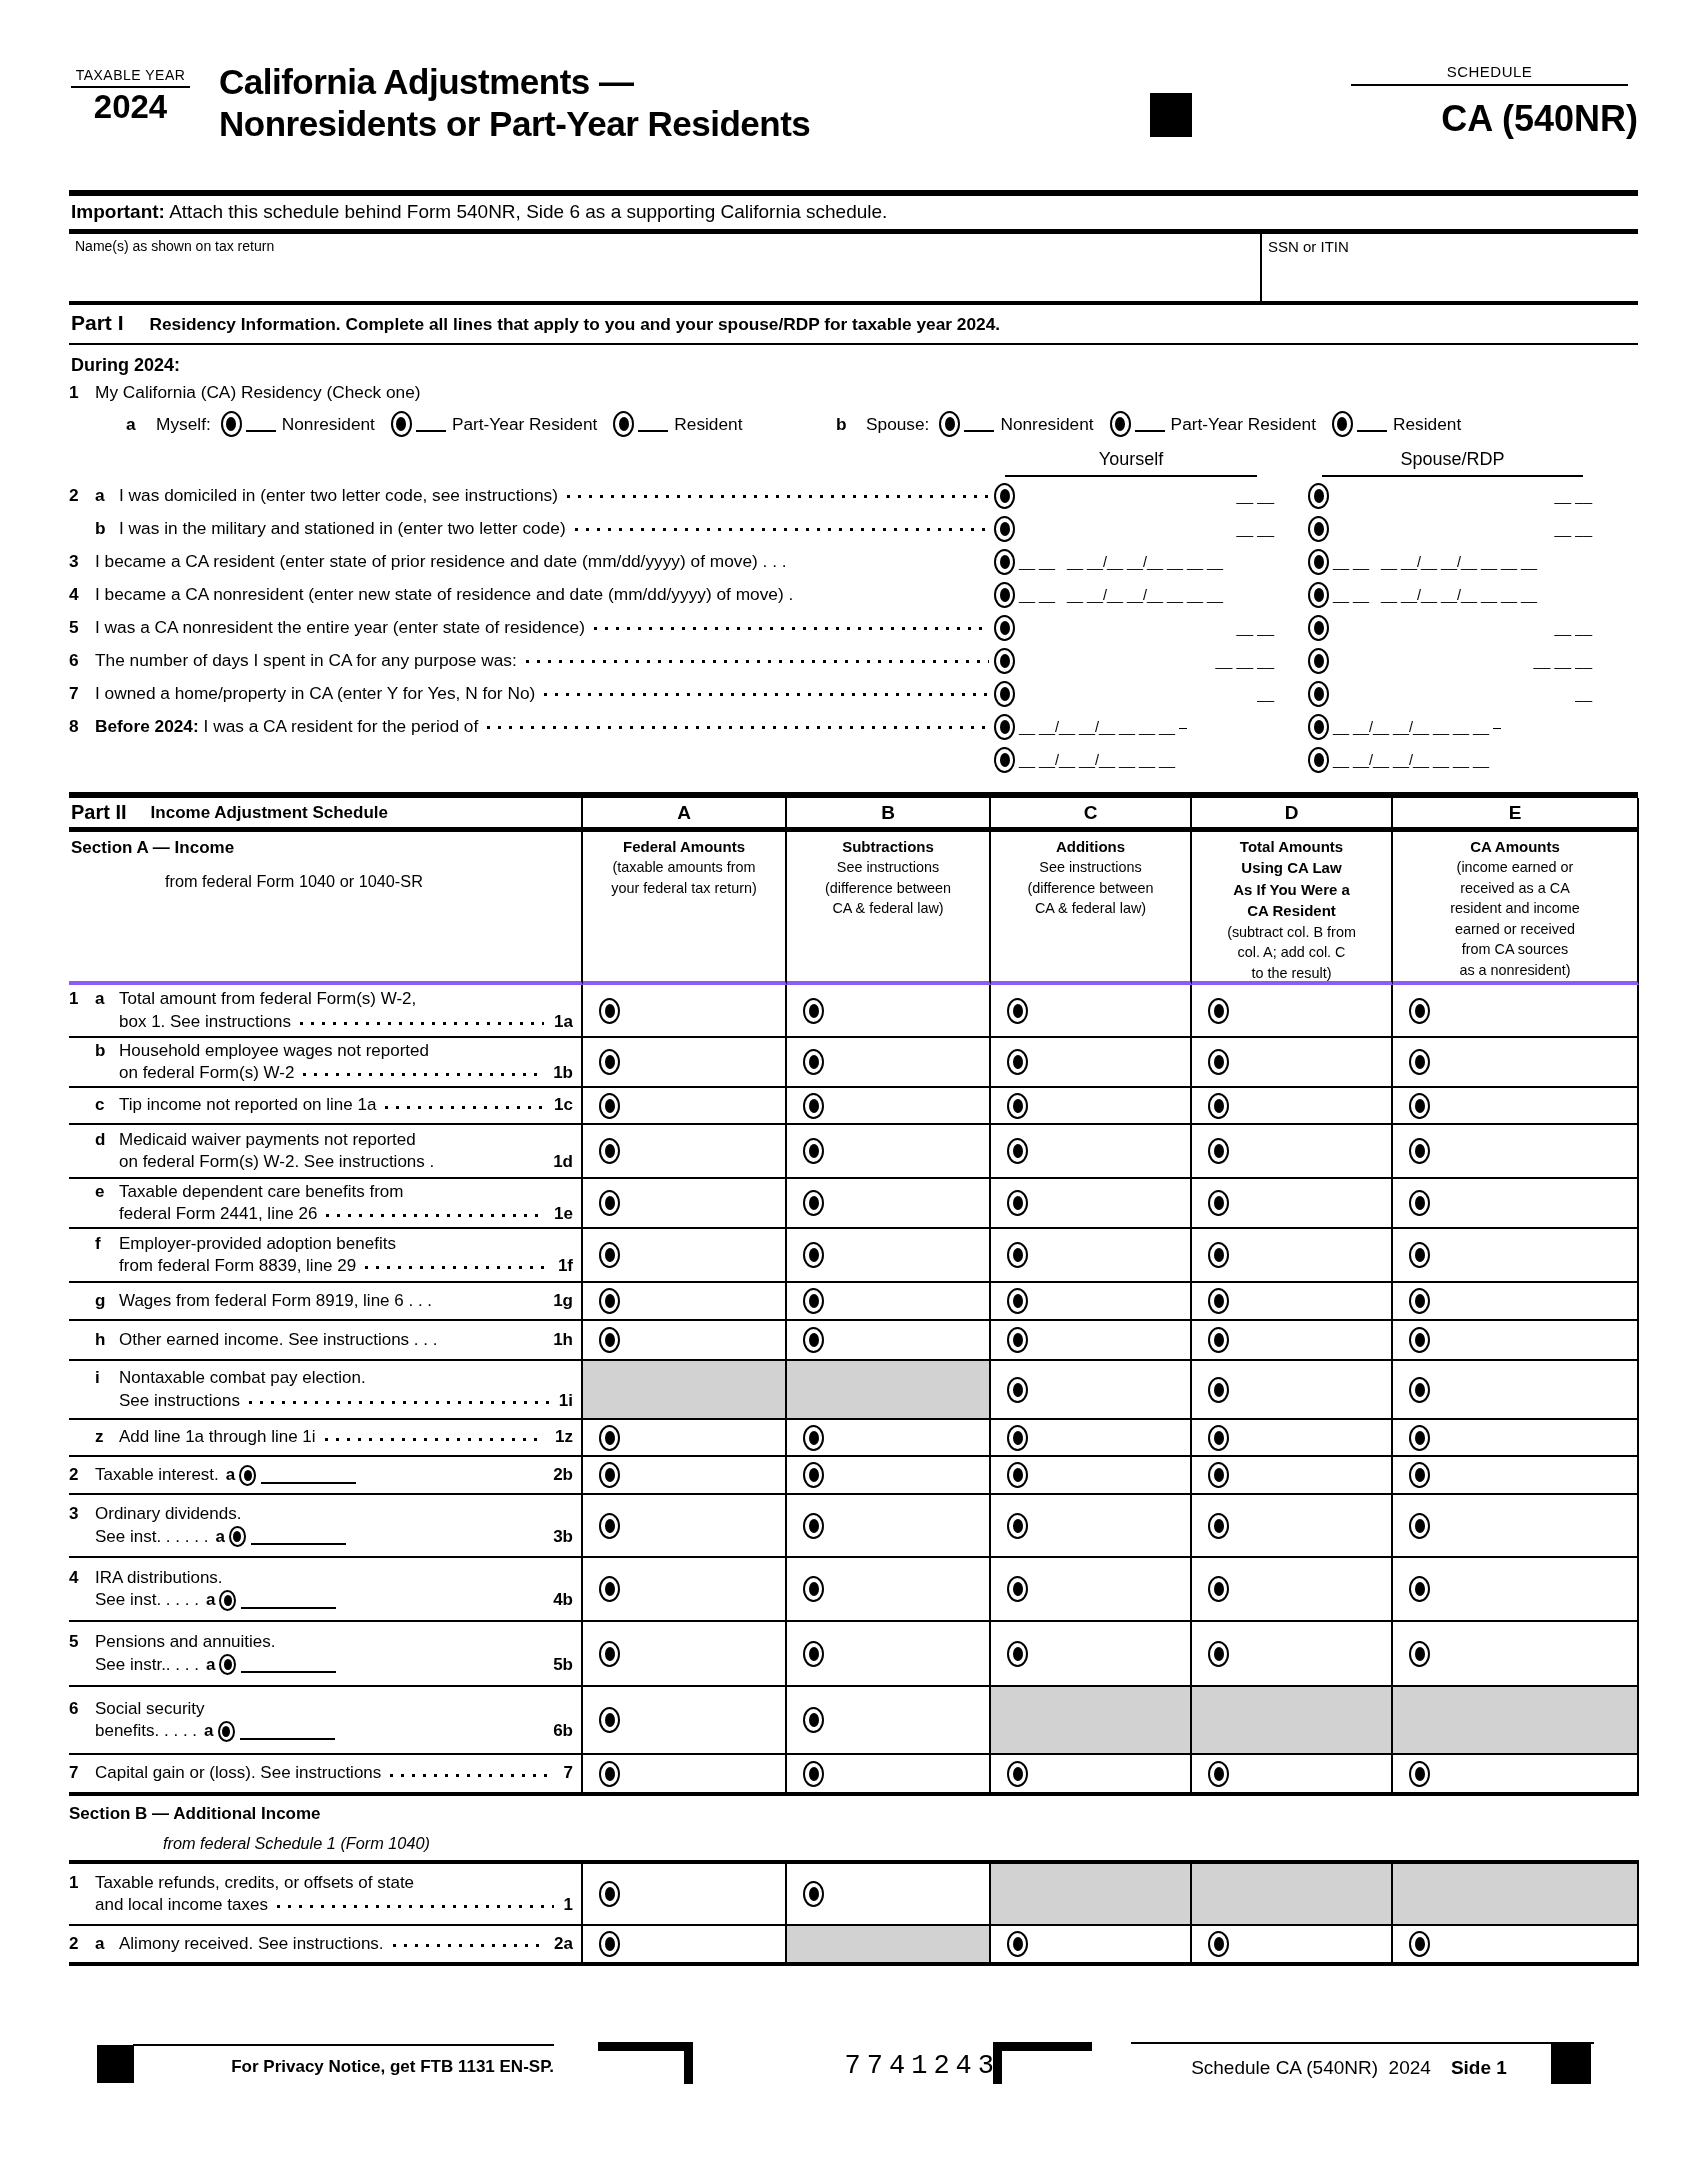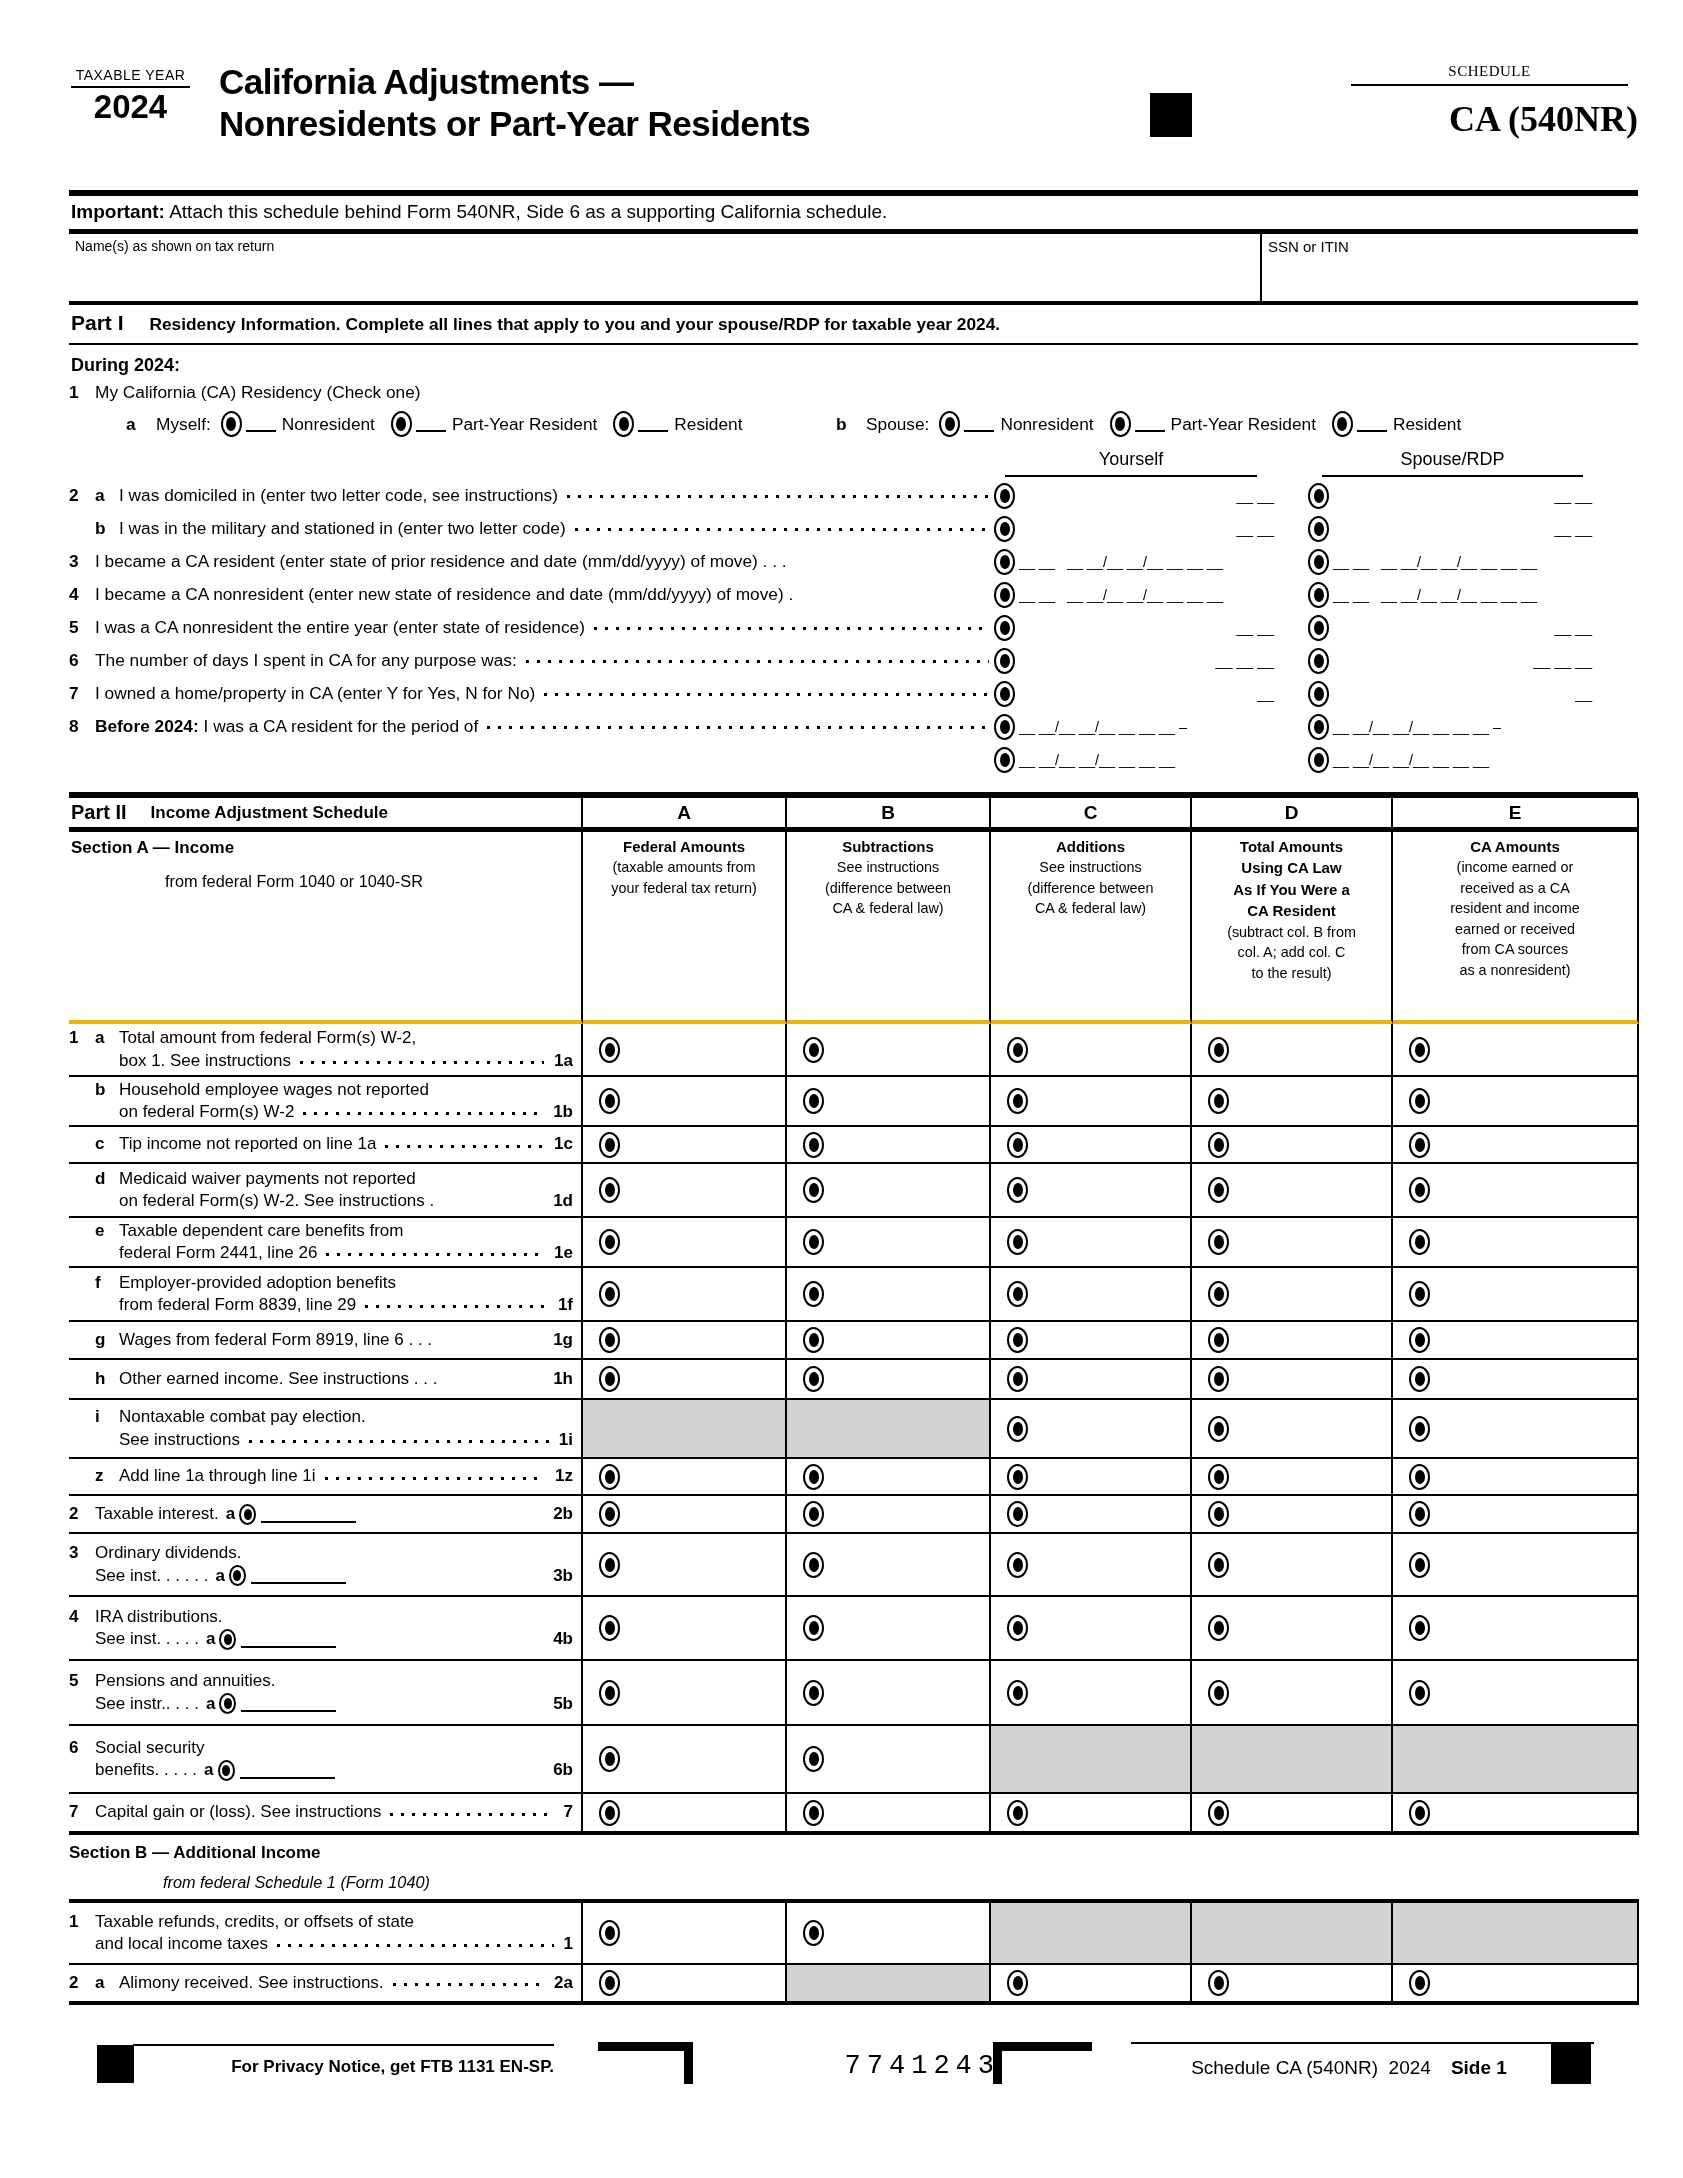--- a/index.html
+++ b/index.html
@@ -8,21 +8,21 @@
   #page { position:relative; width:1683px; height:2178px; overflow:hidden;border-radius:32px; }
   .form { position:absolute; left:69px; top:57px; width:1569px; }
 
   
   .hdr { position:relative; height:133px; }
   .ty { position:absolute; left:2px; top:10px; width:119px; text-align:center; }
   .ty .tylabel { display:block; font-size:14px; letter-spacing:0.5px; border-bottom:2px solid #000; padding-bottom:3px; }
   .ty .tyyear { display:block; font-size:33px; font-weight:bold; }
   .titles { position:absolute; left:150px; top:4px; font-size:35px; font-weight:bold; line-height:1.2; letter-spacing:-0.5px; }
   .hsq { position:absolute; left:1081px; top:36px; width:42px; height:44px; background:#000; }
-  .sched { position:absolute; right:0; top:6px; width:297px;font-family:Liberation Serif, serif; }
+  .sched { position:absolute; right:0; top:6px; width:297px; }
   .sched .slabel { display:block; text-align:center; font-size:15px; letter-spacing:0.5px; border-bottom:2px solid #000; padding:0 0 4px; margin:0 10px; }
   .sched .scode { display:block; text-align:right; font-size:36px; font-weight:bold; margin-top:12px; }
   .bar6 { border-top:6px solid #000; }
   .bar5 { border-top:5px solid #000; }
   .bar4 { border-top:4px solid #000; }
   .important { font-size:19px; padding:5px 2px 6px; }
   .namebox { display:flex; height:67px; }
   .namebox .ncell { flex:1; border-right:2px solid #000; padding:4px 6px; font-size:14px; }
   .namebox .scell { width:376px; padding:4px 6px; font-size:15px; }
   .p1head { font-size:17.3px; font-weight:bold; padding:6px 2px 8px; border-bottom:2px solid #000; }
@@ -66,21 +66,21 @@
 
   
   .grid { display:grid; grid-template-columns:514px 204px 204px 201px 201px 246px;
     border-top:6px solid #000; margin-top:16px; }
   .cell { border-right:2px solid #000; }
   .hrow { height:34px; border-bottom:5px solid #000; display:flex; align-items:center; }
   .hrow.lbl { padding-left:2px; }
   .hrow .pt2 { font-size:20px; font-weight:bold; margin-right:24px; }
   .hrow .pt2h { font-size:17px; font-weight:bold; }
   .hrow.col { justify-content:center; font-size:19px; font-weight:bold; }
-  .drow { height:192px; border-bottom:4px solid #eab308; }
+  .drow { height:153px; border-bottom:4px solid #8b5cf6; }
   .drow.lbl { padding:6px 4px 0 2px; }
   .secAt { font-size:17px; font-weight:bold; }
   .secAs { font-size:16.3px; margin:14px 0 0 94px; }
   .desc { text-align:center; font-size:14.4px; line-height:1.42; padding-top:4px; }
   .desc b { font-size:15px; }
   .lblcell { border-right:2px solid #000; border-bottom:2px solid #000; display:flex;
     flex-direction:column; justify-content:center; padding:2px 8px 2px 0; font-size:17px; }
   .lblline { display:flex; align-items:center; line-height:1.32; }
   .lblline .txt { white-space:pre; }
   .lspace { flex:none; display:inline-block; }

